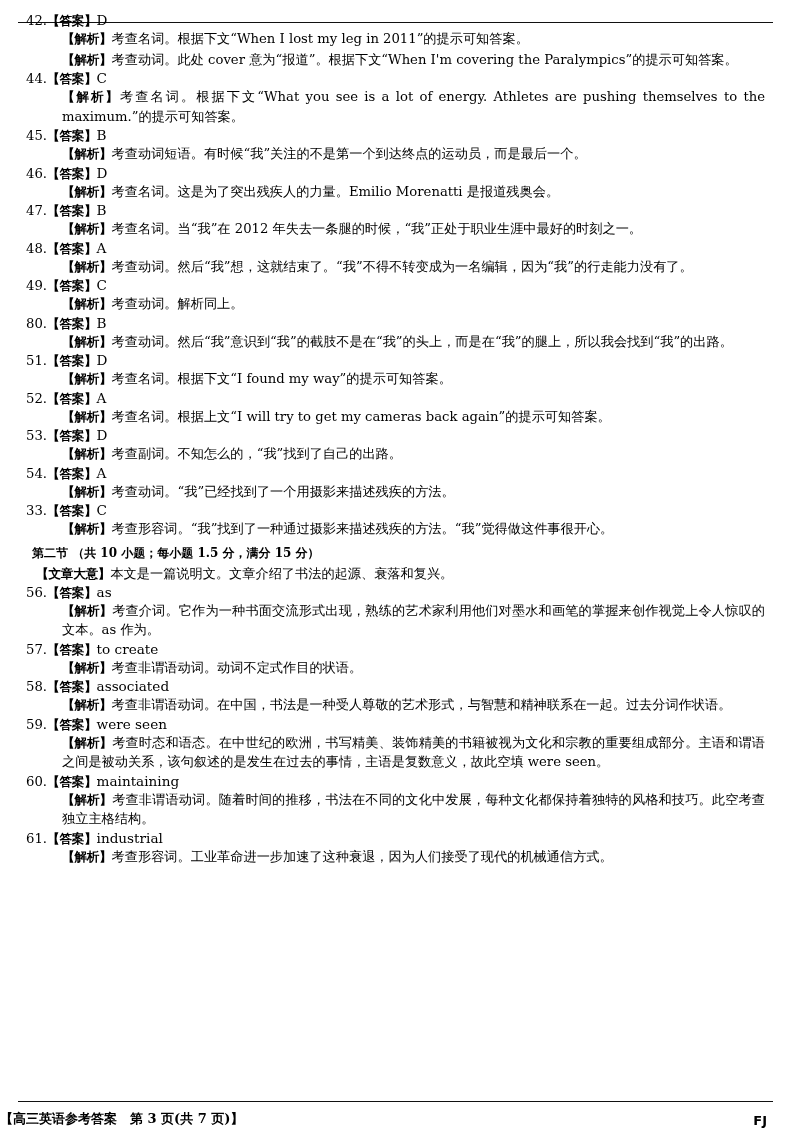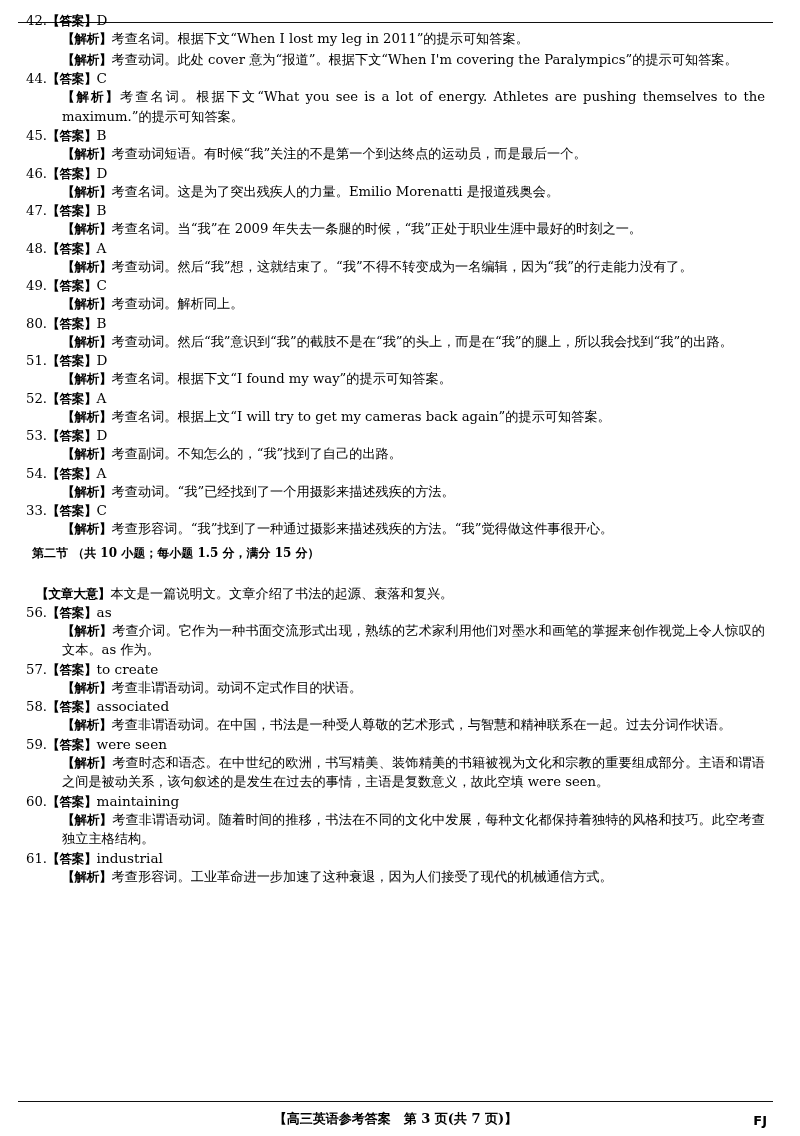--- a/index.html
+++ b/index.html
@@ -80,28 +80,27 @@
     font-size: 12px;
     font-weight: bold;
     line-height: 22px;
     padding-left: 6px;
     margin-top: 3px;
   }
   .gist-line {
     font-size: 13.2px;
     line-height: 20px;
     padding-left: 10px;
-    margin-top: 20px;
   }
   .footer {
     position: absolute;
     left: 0;
     right: 0;
     bottom: 8px;
-    text-align: center;
+    text-align: left;
     font-size: 13px;
     font-weight: bold;
   }
   .footer .center {
     display: inline-block;
   }
   .footer .fj {
     position: absolute;
     right: 24px;
     bottom: 0;
@@ -158,21 +157,21 @@
       <div class="exp-line">
         <span class="tag">【解析】</span><span class="exp-text">考查名词。这是为了突出残疾人的力量。Emilio Morenatti 是报道残奥会。</span>
       </div>
     </div>
 
     <div class="item">
       <div class="ans-line">
         <span class="num">47.</span><span class="tag">【答案】</span><span class="ansval">B</span>
       </div>
       <div class="exp-line">
-        <span class="tag">【解析】</span><span class="exp-text">考查名词。当“我”在 2009 年失去一条腿的时候，“我”正处于职业生涯中最好的时刻之一。</span>
+        <span class="tag">【解析】</span><span class="exp-text">考查名词。当“我”在 2012 年失去一条腿的时候，“我”正处于职业生涯中最好的时刻之一。</span>
       </div>
     </div>
 
     <div class="item">
       <div class="ans-line">
         <span class="num">48.</span><span class="tag">【答案】</span><span class="ansval">A</span>
       </div>
       <div class="exp-line">
         <span class="tag">【解析】</span><span class="exp-text">考查动词。然后“我”想，这就结束了。“我”不得不转变成为一名编辑，因为“我”的行走能力没有了。</span>
       </div>

